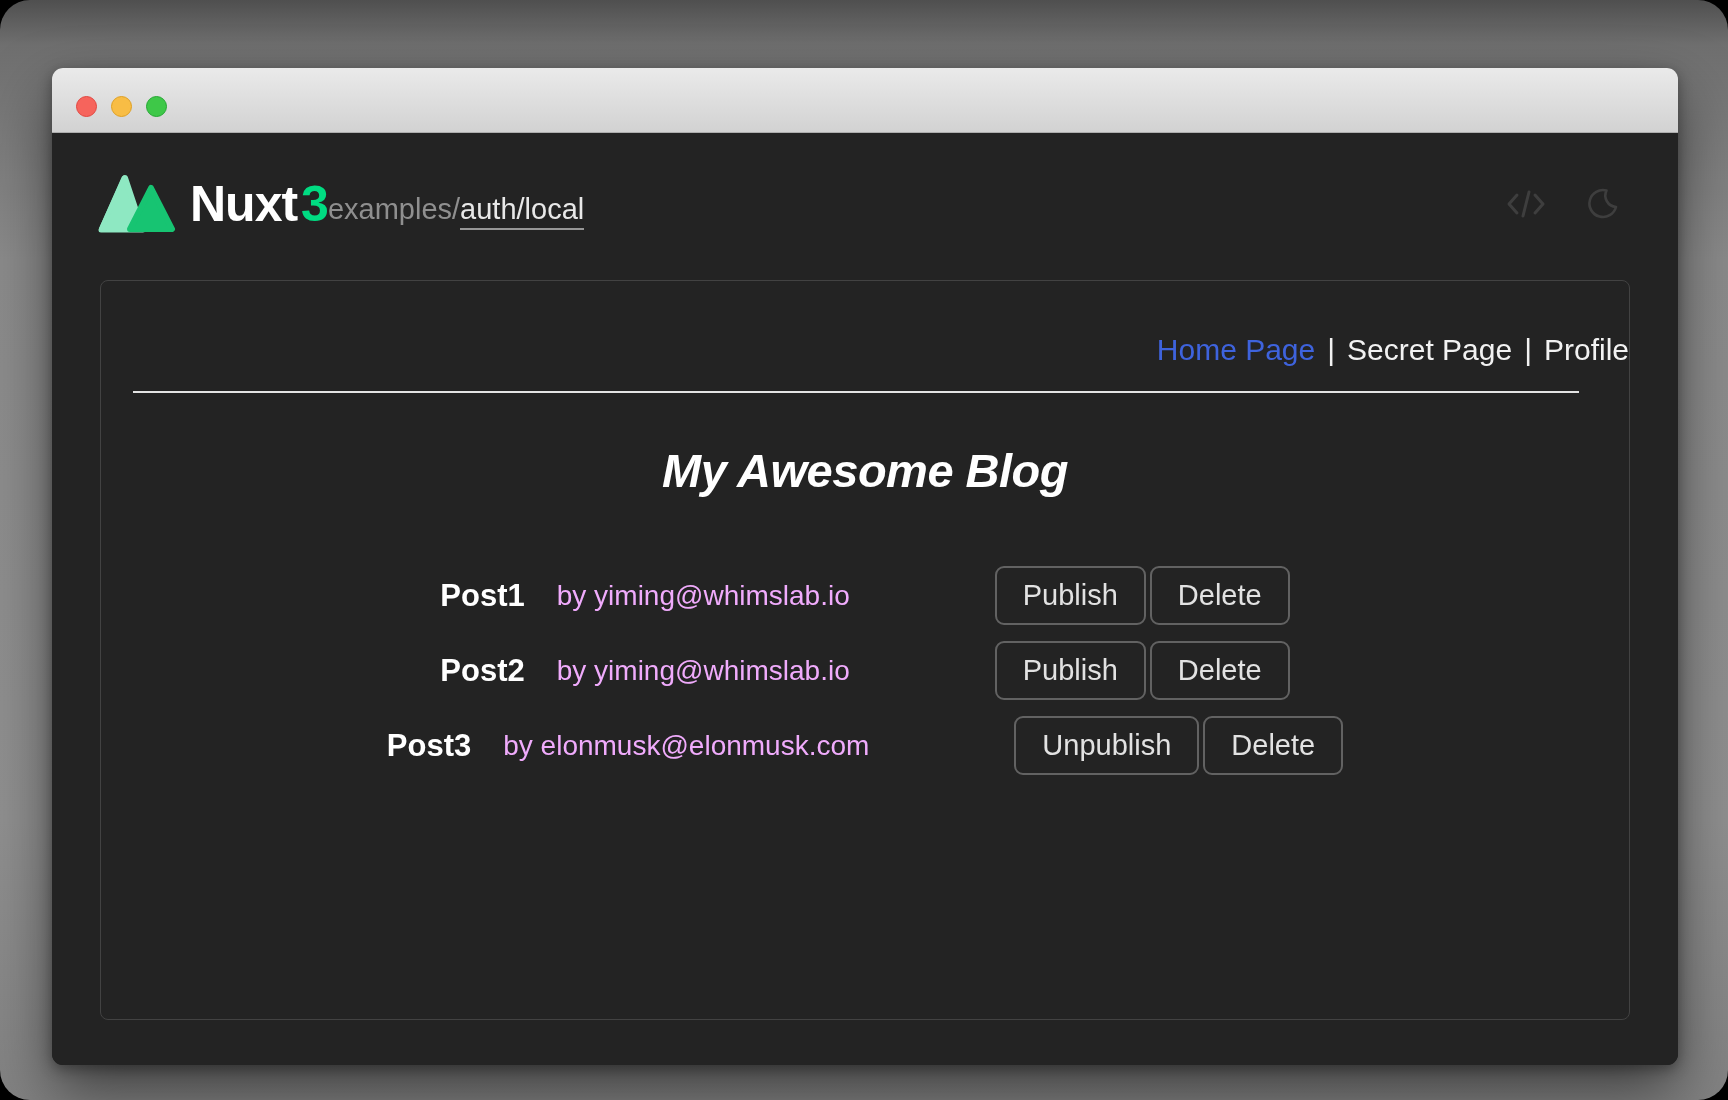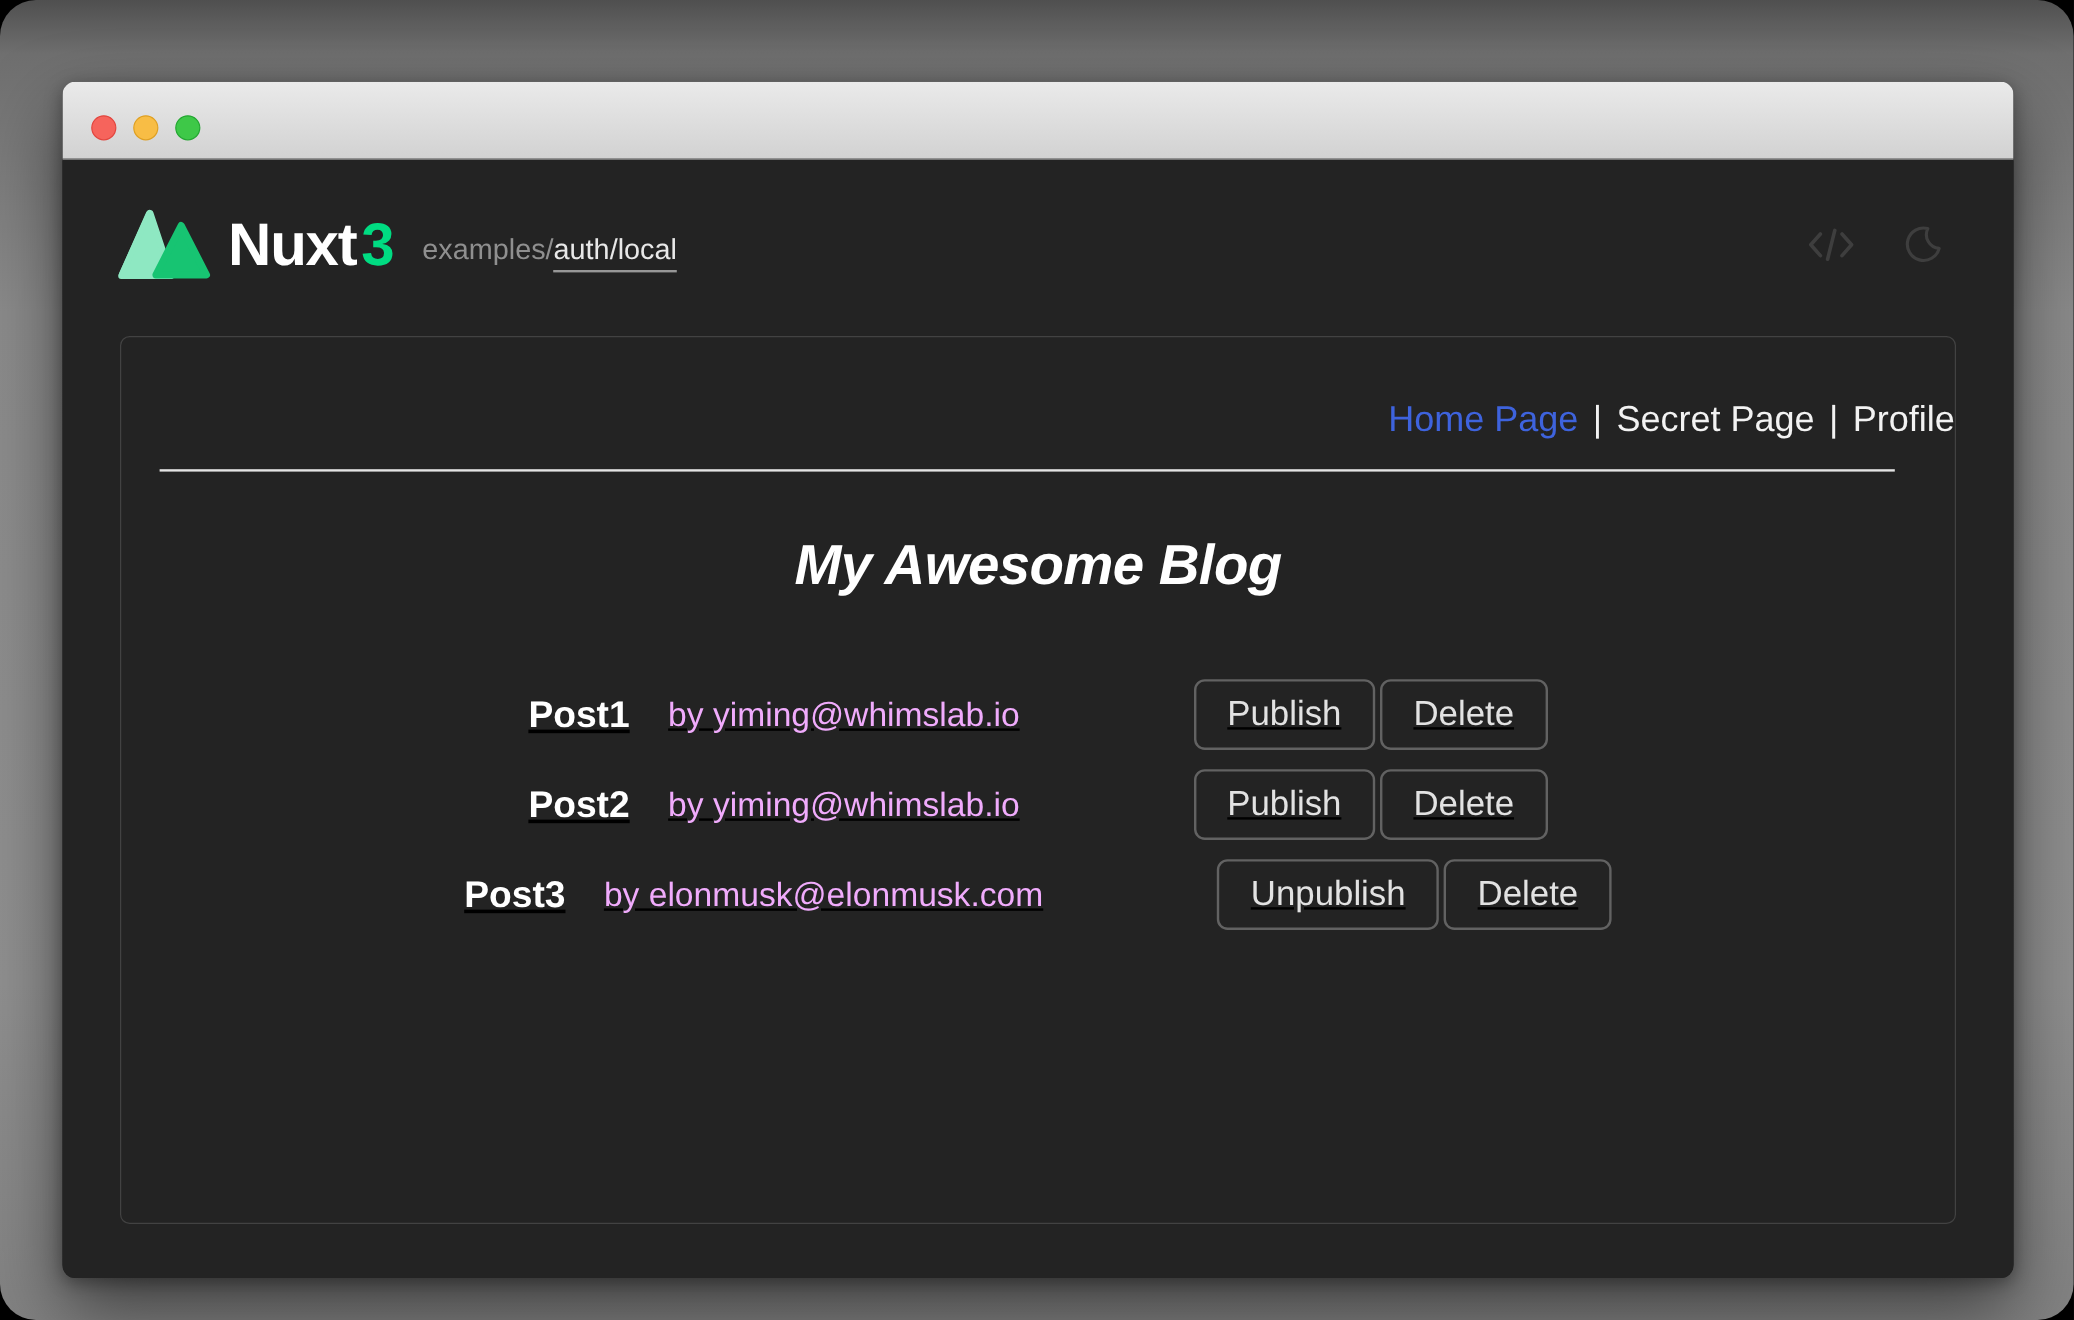--- a/index.html
+++ b/index.html
@@ -22,21 +22,21 @@
   .tl.yellow { left:59px;  background:#f8bd45; border:1px solid #dfa023; }
   .tl.green  { left:94px;  background:#3ec848; border:1px solid #24a732; }
 
   .content { position:absolute; top:66px; bottom:0; left:0; right:0; background:#232323; }
 
   
   .app-header { display:flex; align-items:center; padding:40px 58px 0 46px; height:100px; }
   .logo { width:78px; height:60px; flex:0 0 auto; }
   .brand { margin-left:14px; font-size:50px; font-weight:bold; letter-spacing:-1px; color:#fff; }
   .brand .v3 { color:#00dc82; margin-left:4px; }
-  .path { margin-left:24px; margin-top:10px; font-size:24px; color:#8f8f8f; }
+  .path { margin-top:10px; font-size:29px; color:#8f8f8f; }
   .path .link { color:#e8e8e8; border-bottom:2px solid #979797; padding-bottom:3px; cursor:pointer; }
   .hdr-icons { margin-left:auto; display:flex; align-items:center; gap:38px; }
   .hdr-icons svg { display:block; }
 
   
   .panel { margin:46px 48px 0 48px; height:740px; border:1px solid #424242; border-radius:8px; }
 
   .nav { margin-top:52px; text-align:right; font-size:30px; color:#f2f2f2; }
   .nav .active { color:#3e63dd; cursor:pointer; }
   .nav .navlink { cursor:pointer; }
@@ -50,21 +50,21 @@
   .form-row { margin-top:36px; display:flex; justify-content:center; align-items:center; gap:34px; }
   .title-input { width:714px; height:64px; background:transparent; border:2px solid #55555e;
                  border-radius:9px; padding:0 26px; font-size:30px; color:#ddd;
                  font-family:"Liberation Sans", sans-serif; outline:none; }
   .title-input::placeholder { color:#8b8b8b; }
   .btn { background:transparent; border:2px solid #626262; border-radius:9px; color:#e2e2e2;
          font-size:30px; padding:12px 28px; font-family:"Liberation Sans", sans-serif; cursor:pointer; }
   .btn.create { padding:13px 30px; }
 
   .posts { margin-top:68px; }
-  .post-row { display:flex; justify-content:center; align-items:center; margin-bottom:16px;text-decoration:underline; }
+  .post-row { display:flex; justify-content:center; align-items:center; margin-bottom:16px; }
   .post-title { font-size:31px; font-weight:bold; color:#fff; }
   .post-byline { margin-left:32px; font-size:28px; color:#f0abfc; }
   .post-actions { margin-left:145px; display:flex; gap:4px; }
   .post-actions .btn { font-size:29px; padding:11px 26px; }
 </style>
 </head>
 <body>
 
 <div class="frame"></div>
 

